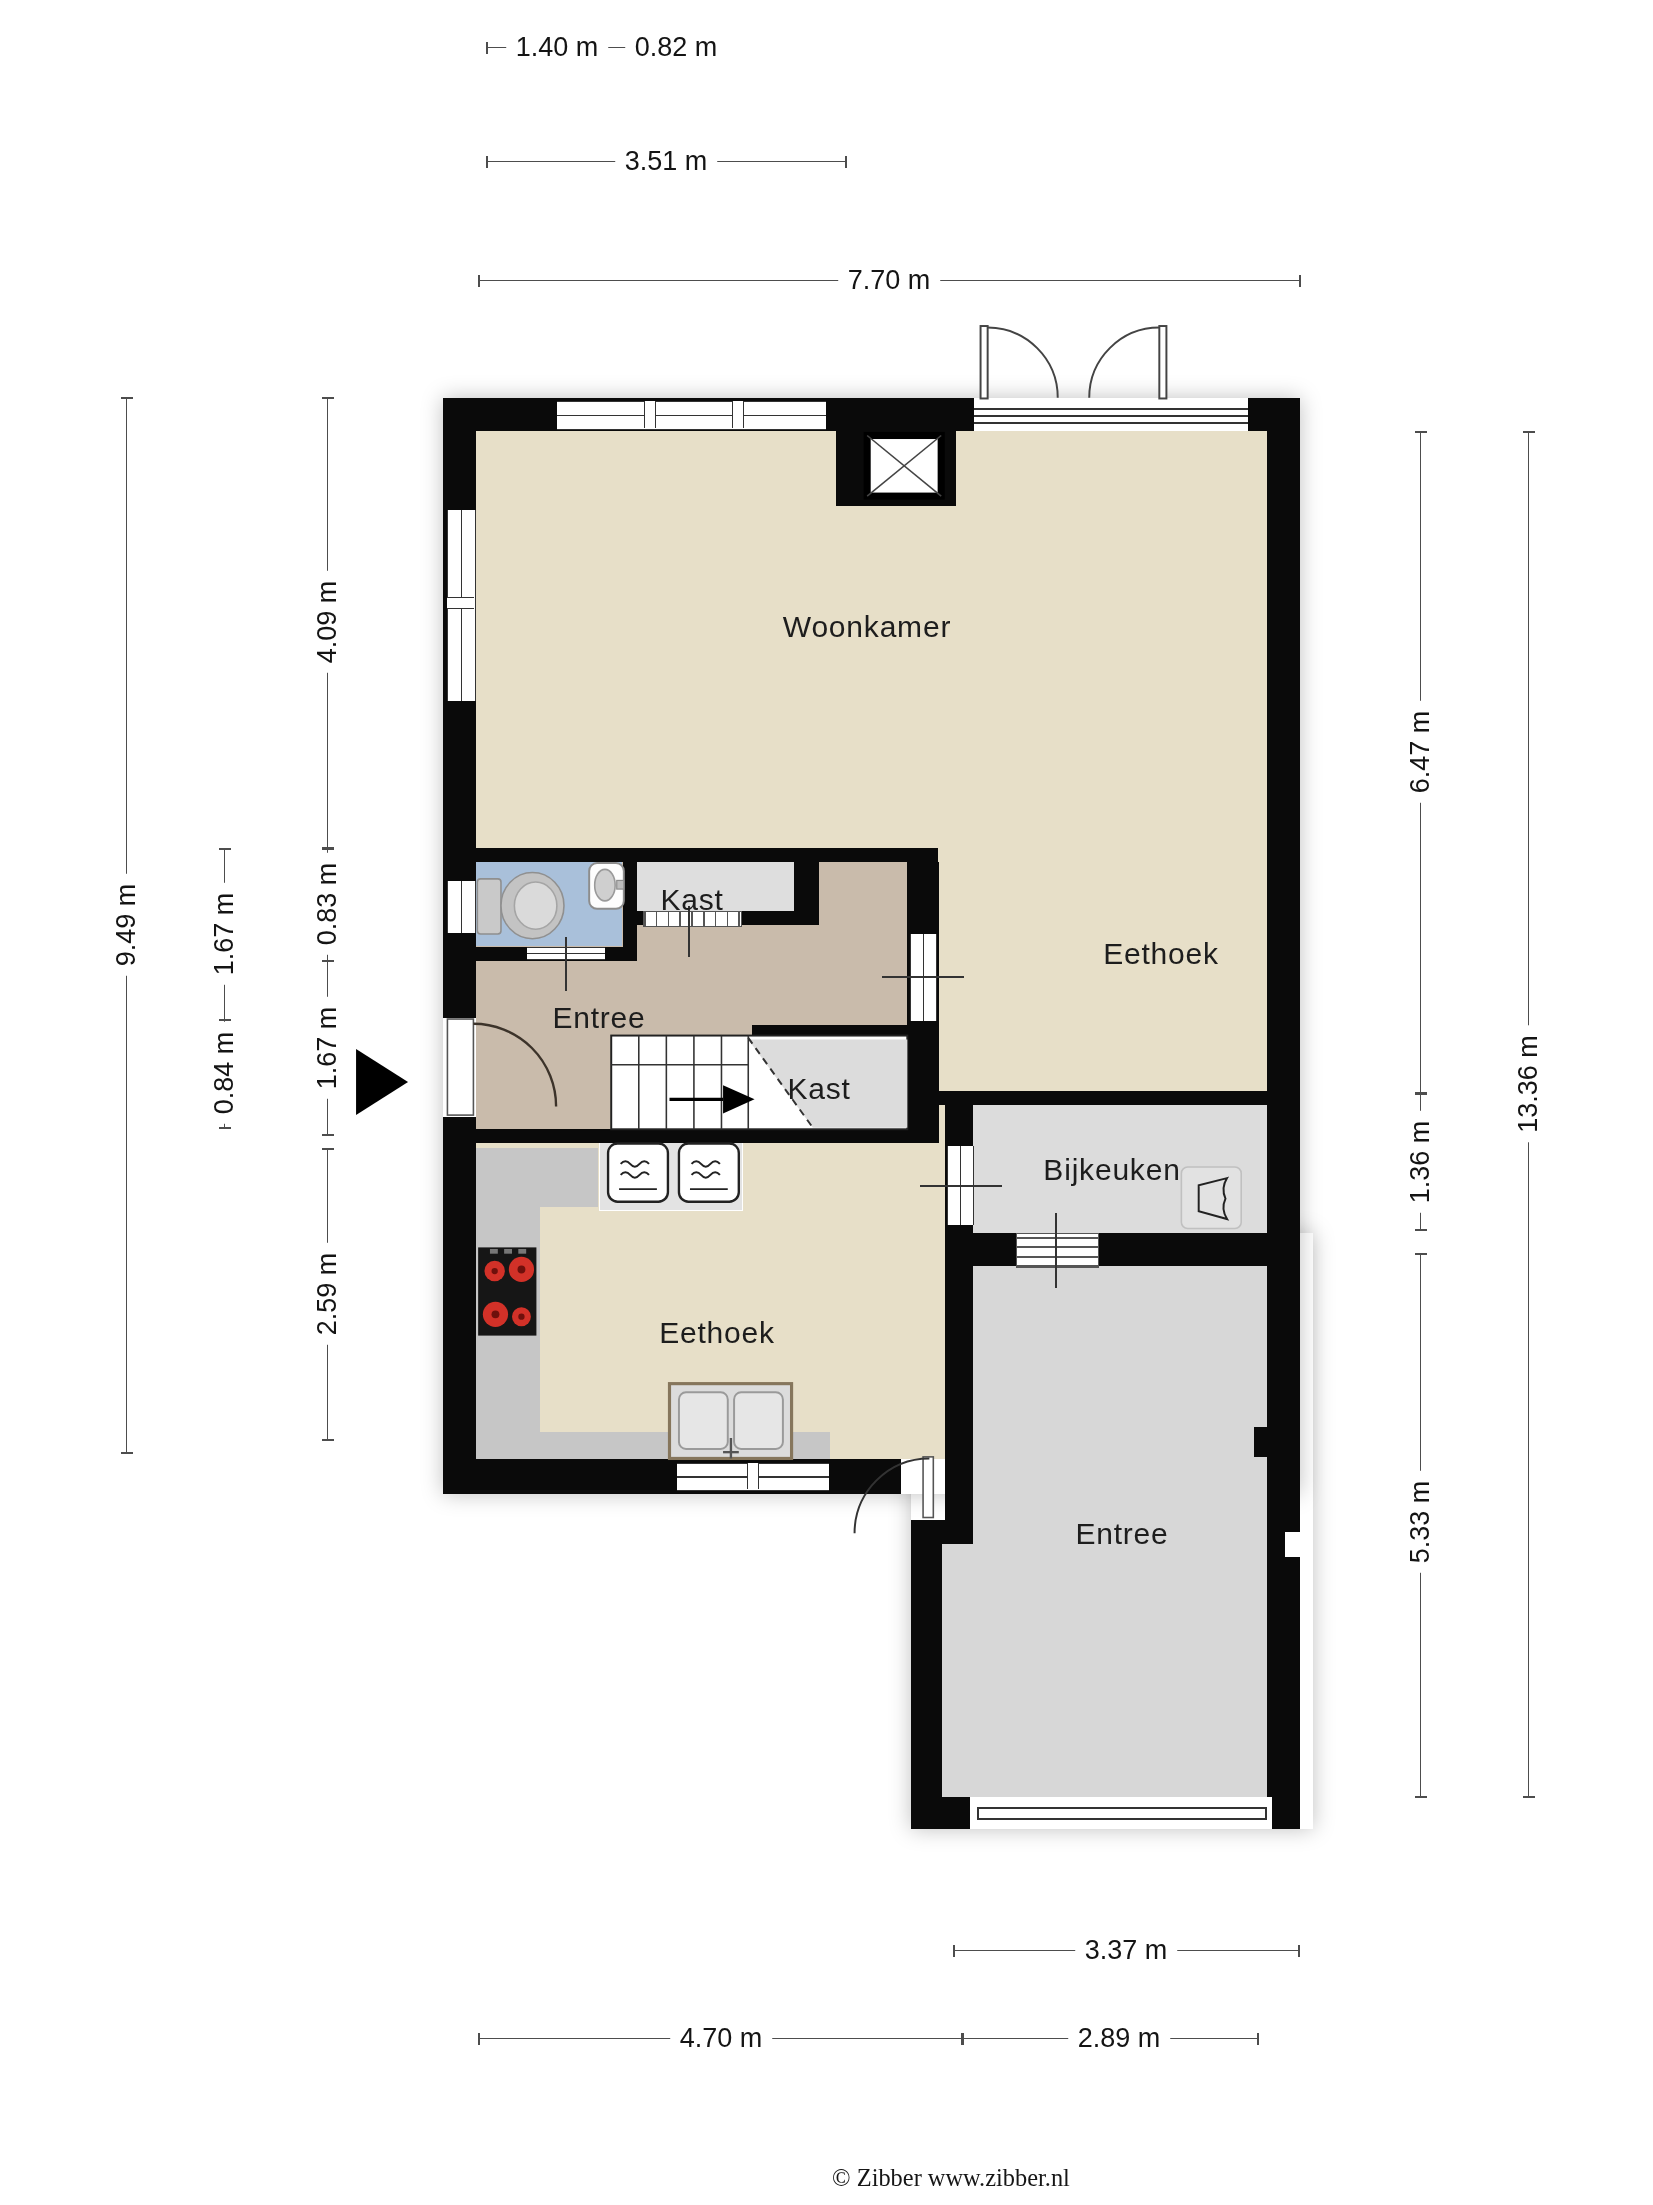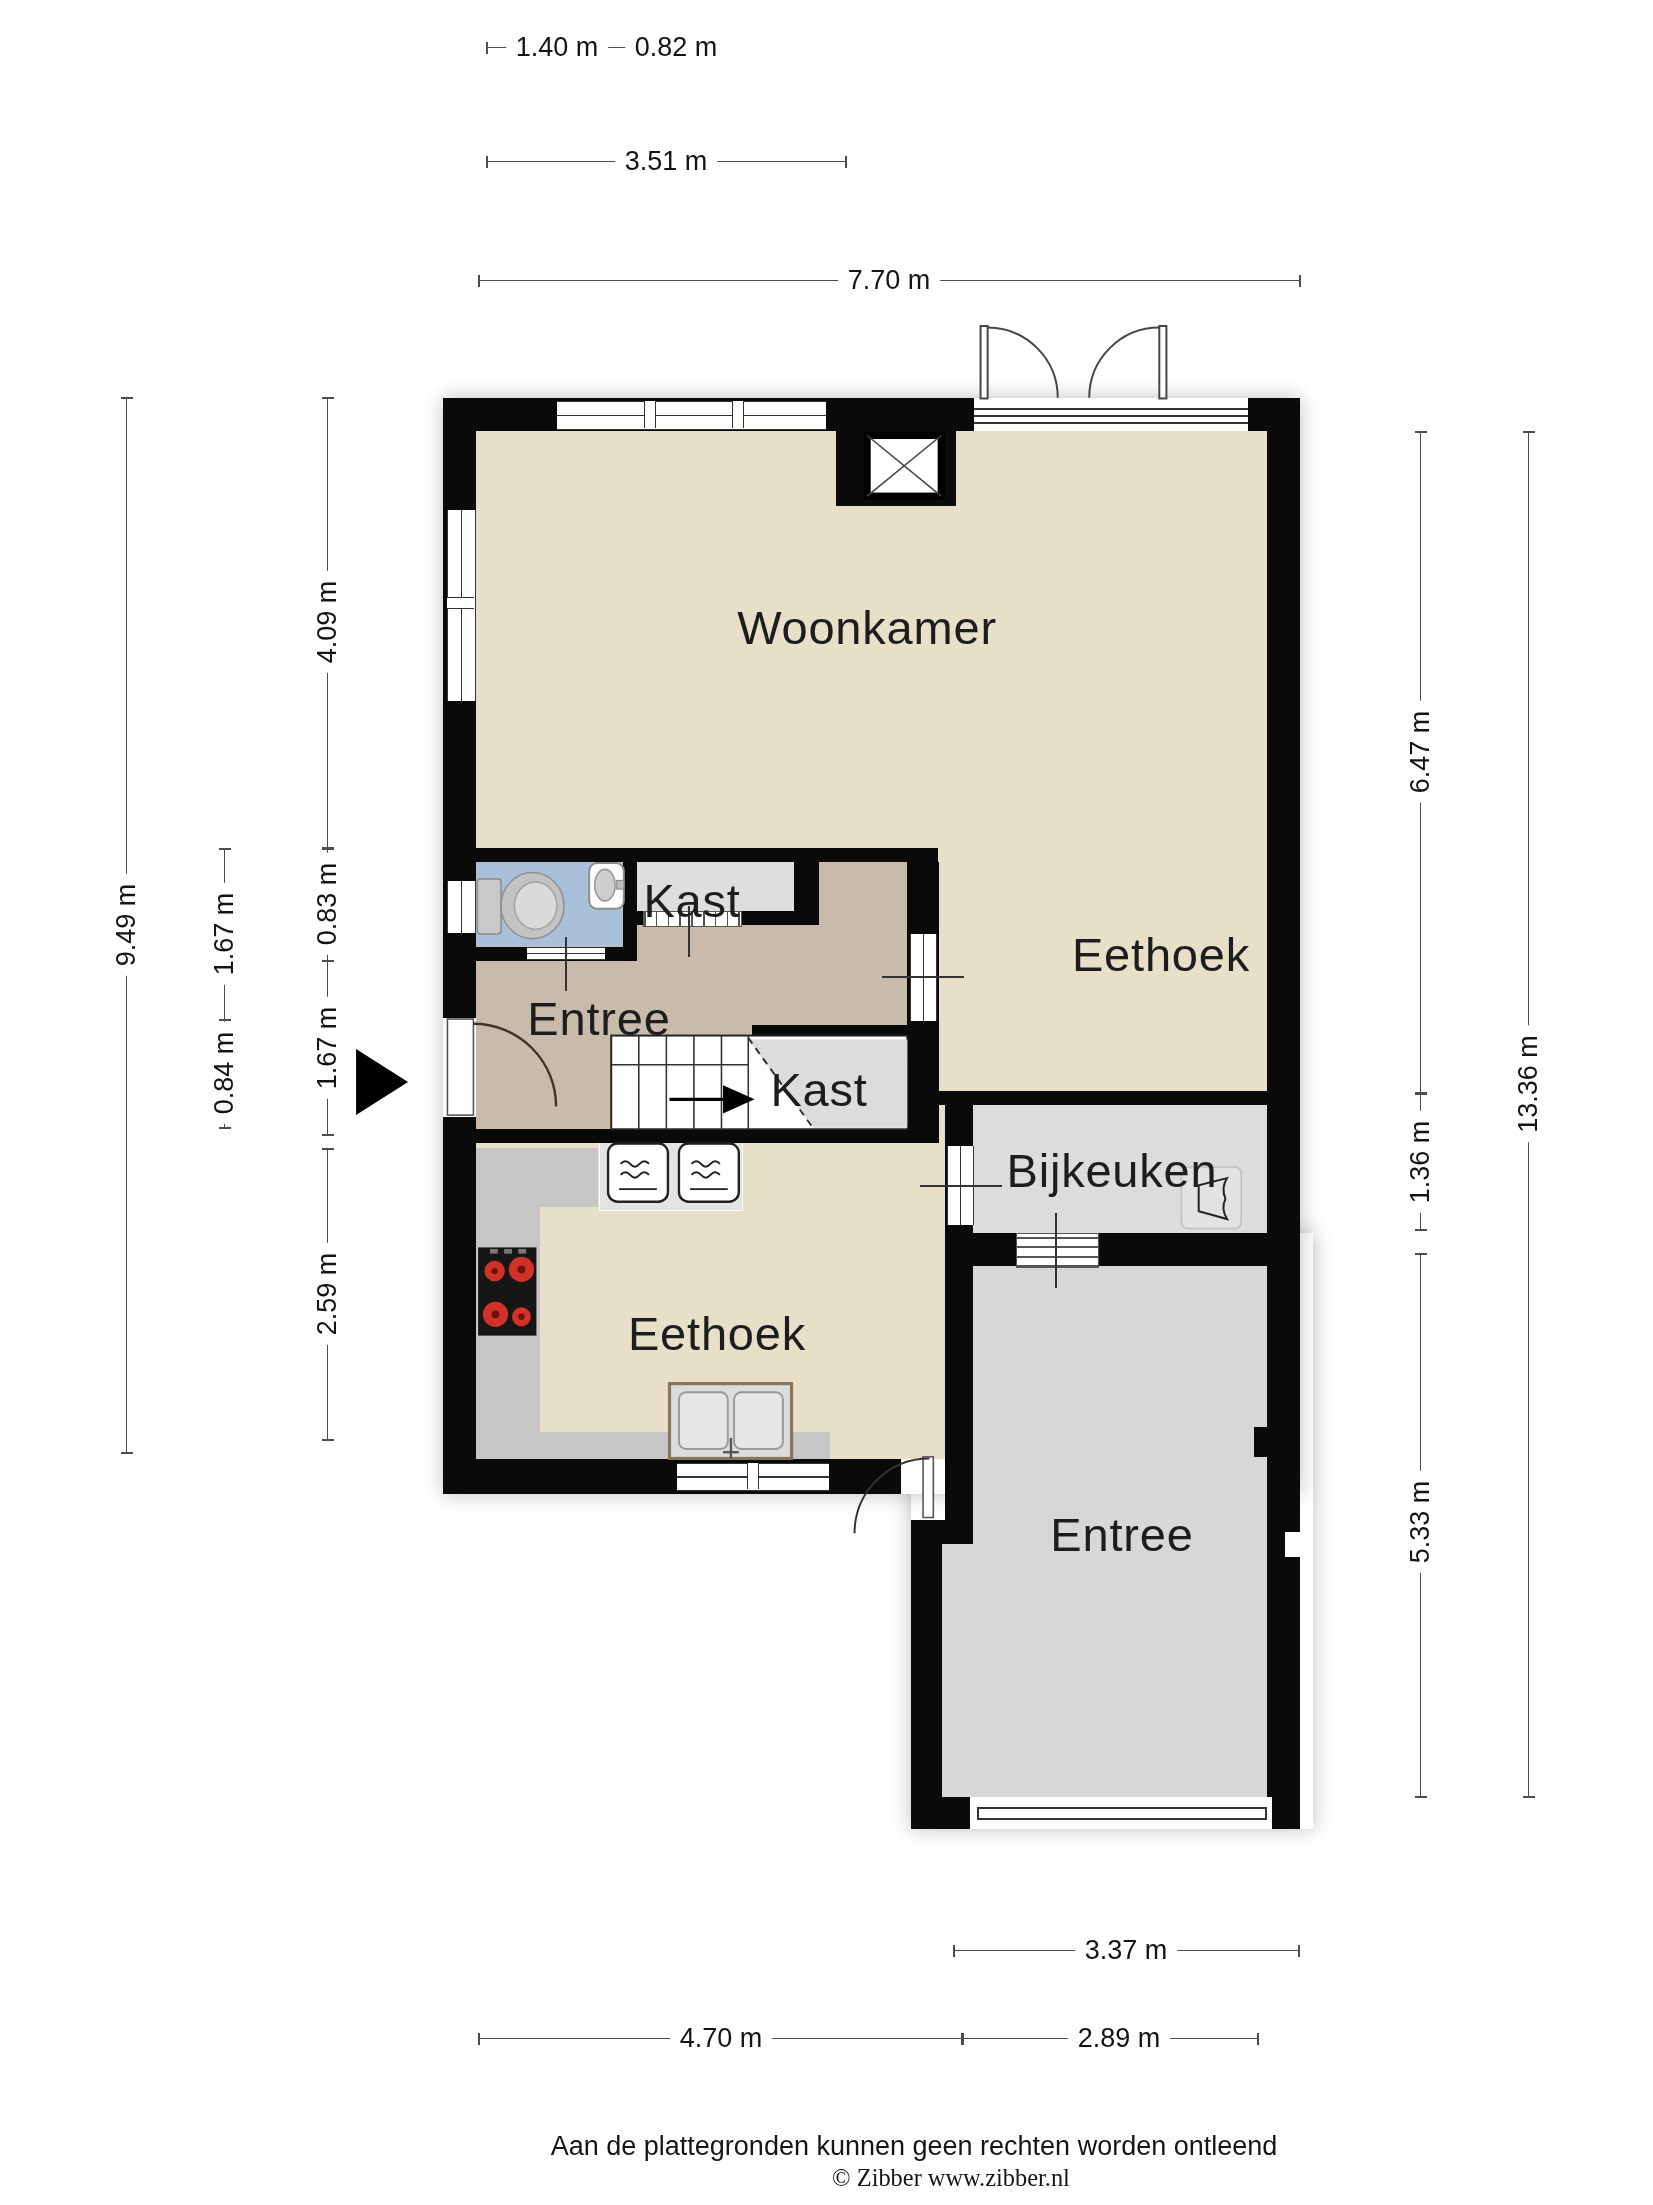--- a/index.html
+++ b/index.html
@@ -12,21 +12,21 @@
   .dh{position:absolute;height:0;border-top:1.6px solid #4d4d4d;}
   .dh::before,.dh::after{content:"";position:absolute;width:1.6px;height:12.6px;background:#4d4d4d;top:-6.3px;}
   .dh::before{left:-0.8px}.dh::after{right:-0.8px}
   .dv{position:absolute;width:0;border-left:1.6px solid #4d4d4d;}
   .dv::before,.dv::after{content:"";position:absolute;height:1.6px;width:12.6px;background:#4d4d4d;left:-6.3px;}
   .dv::before{top:-0.8px}.dv::after{bottom:-0.8px}
   .dlab{position:absolute;transform:translate(-50%,-50%);background:#fff;padding:1.6px 9.5px;
         font-size:27px;color:#141414;white-space:nowrap;}
   .dlabv{position:absolute;transform:translate(-50%,-50%) rotate(-90deg);background:#fff;
          padding:1.6px 9.5px;font-size:27px;color:#141414;white-space:nowrap;}
-  .rlab{position:absolute;transform:translate(-50%,-50%);font-size:47px;color:#1d1d1d;
+  .rlab{position:absolute;transform:translate(-50%,-50%);font-size:30px;color:#1d1d1d;
         letter-spacing:0.8px;white-space:nowrap;}
   
   .winh{position:absolute;background:#fff;border-top:1.6px solid #333;border-bottom:1.6px solid #333;}
   .winh::after{content:"";position:absolute;left:0;right:0;top:50%;height:1.6px;margin-top:-0.8px;background:#333;}
   .winv{position:absolute;background:#fff;border-left:1.6px solid #333;border-right:1.6px solid #333;}
   .winv::after{content:"";position:absolute;top:0;bottom:0;left:50%;width:1.6px;margin-left:-0.8px;background:#333;}
   .divh{position:absolute;background:#333;}
   .hstripe{position:absolute;background:repeating-linear-gradient(90deg,#555 0 1.6px,#fff 1.6px 11.8px);border:0.8px solid #555;}
   .vstripe{position:absolute;background:repeating-linear-gradient(0deg,#555 0 1.6px,#fff 1.6px 9.5px);border:0.8px solid #555;}
   .tickv{position:absolute;width:1.6px;background:#333;}
@@ -257,17 +257,16 @@
   <div class="dv" style="left:1528px;top:432px;height:1365px;"></div>
   <div class="dlabv" style="left:1528px;top:1084px;">13.36 m</div>
 
   <div class="dh" style="left:954px;top:1950px;width:345px;"></div>
   <div class="dlab" style="left:1126px;top:1950px;text-align:center;">3.37 m</div>
   <div class="dh" style="left:479px;top:2038px;width:484px;"></div>
   <div class="dlab" style="left:721px;top:2038px;">4.70 m</div>
   <div class="dh" style="left:962px;top:2038px;width:296px;"></div>
   <div class="dlab" style="left:1119px;top:2038px;">2.89 m</div>
 
-  <div class="foot" style="left:914px;top:2131px;">Aan de plattegronden kunnen geen rechten worden ontleend</div>
   <div class="foot2" style="left:951px;top:2164px;font-family:Liberation Serif, serif;">© Zibber www.zibber.nl</div>
 
 </div>
 
 
 </body></html>

